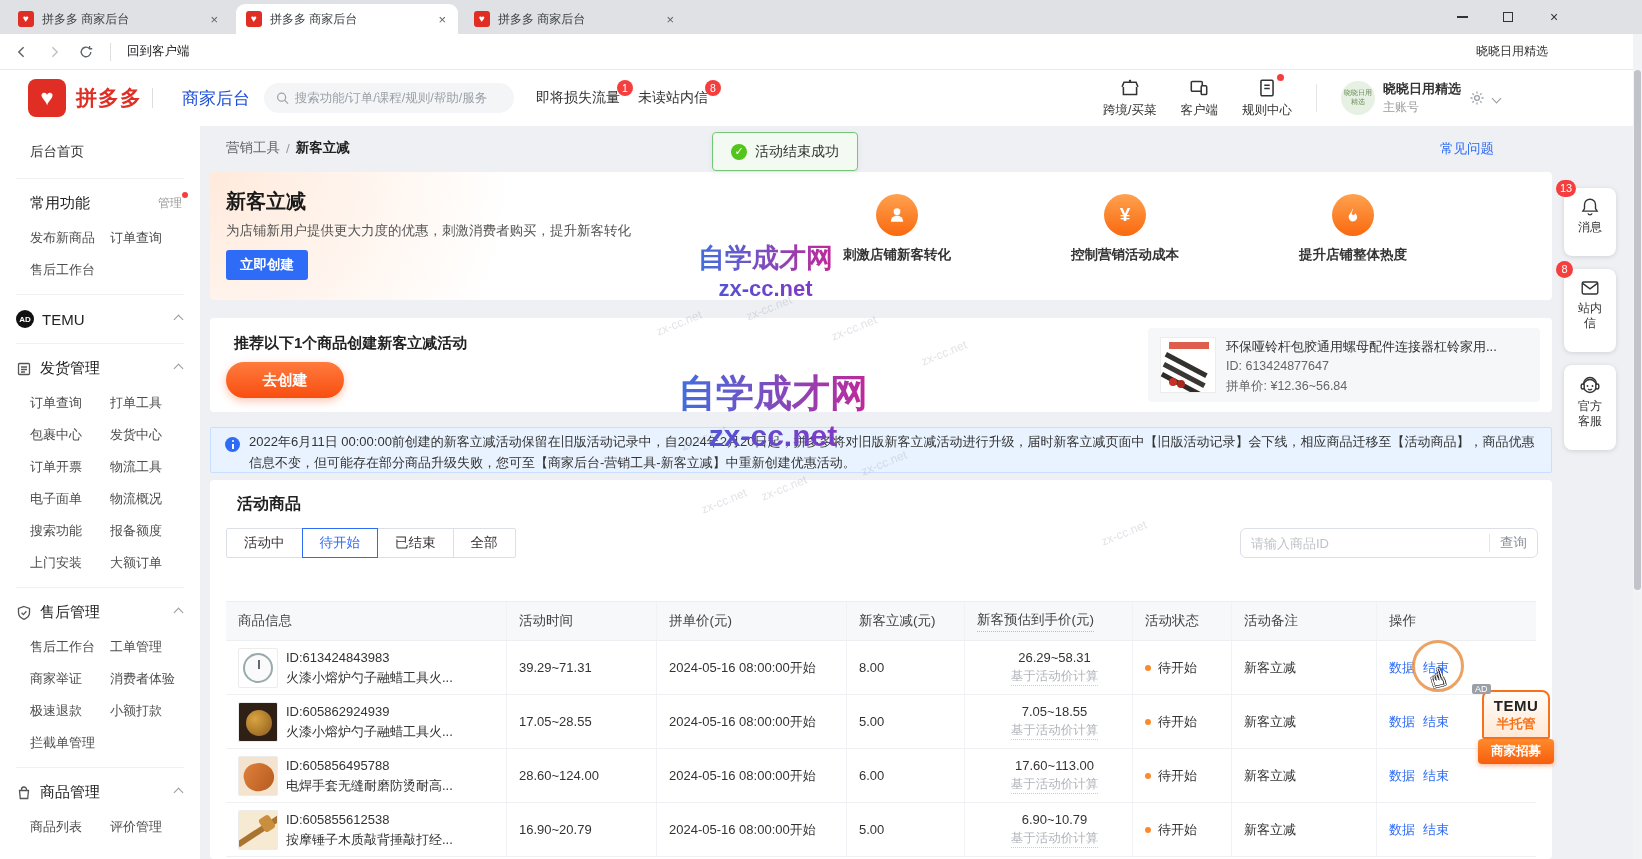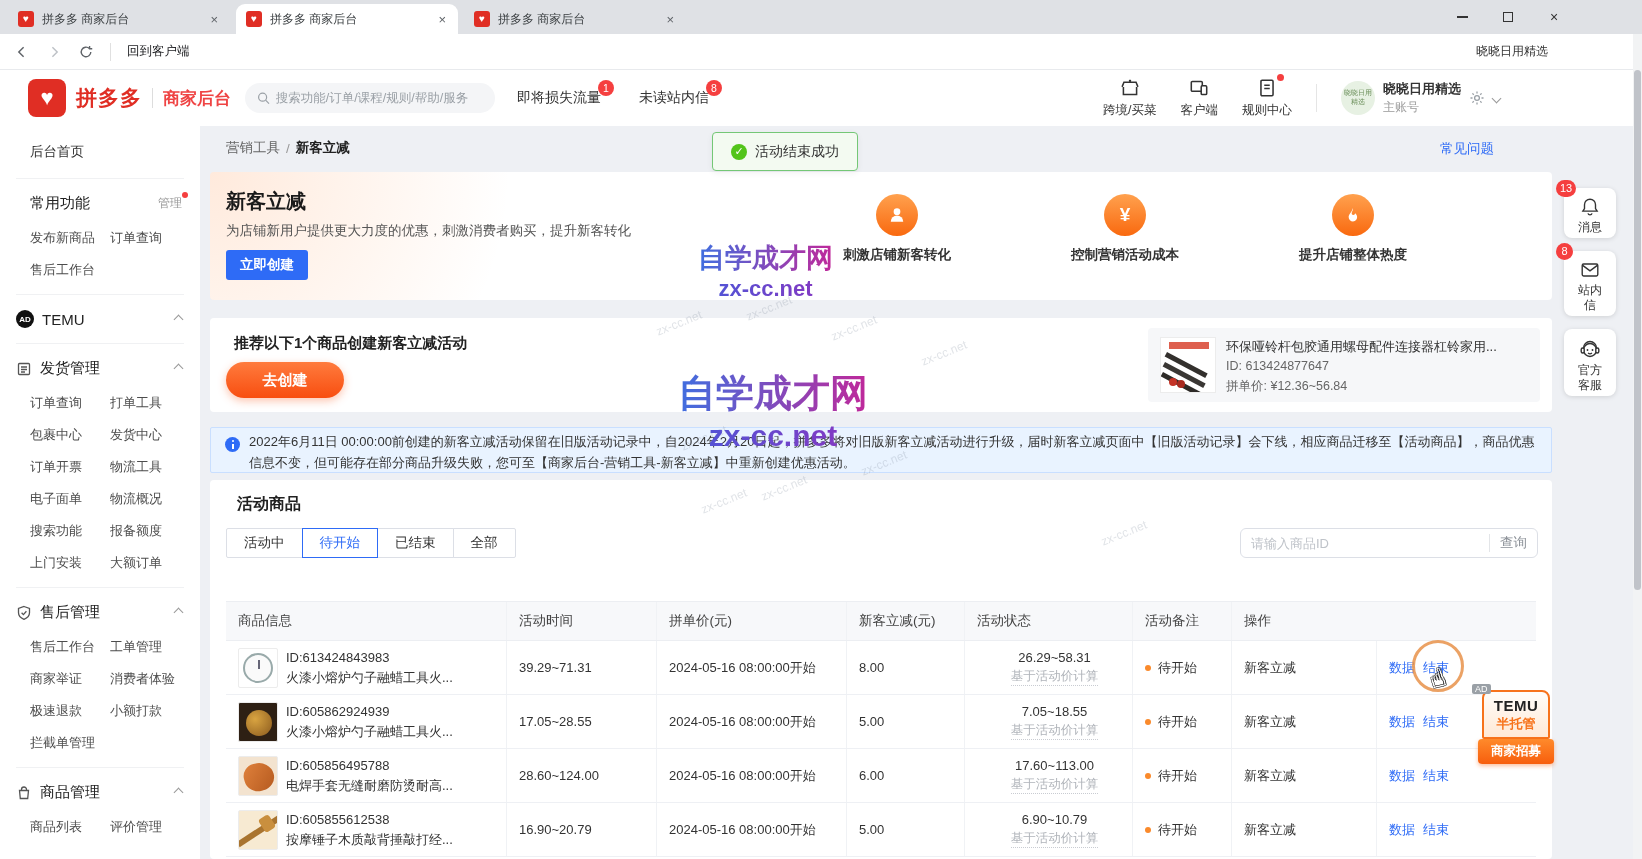--- a/index.html
+++ b/index.html
@@ -30,26 +30,26 @@
   .client-link { font-size:12.5px; color:#202124; }
   .toolbar-right { margin-left:auto; margin-right:80px; font-size:12px; color:#333; }
 
   
   .appheader { position:absolute; left:0; top:70px; right:0; height:56px; background:#fff; display:flex; align-items:center; }
   .brand { display:flex; align-items:center; gap:10px; padding-left:28px; }
   .pdd-logo { width:38px; height:38px; border-radius:8px; background:#e02e24; color:#fff; font-size:22px;
               display:flex; align-items:center; justify-content:center; }
   .brand-name { color:#e02e24; font-size:21px; font-weight:bold; letter-spacing:1px; }
   .brand-sep { width:1px; height:20px; background:#ddd; }
-  .brand-prod { color:#ef4444; font-size:17px; font-weight:bold; }
+  .brand-prod { color:#1d4ed8; font-size:17px; font-weight:normal;margin-left:19px; }
   .hsearch { margin-left:14px; width:250px; height:30px; background:#f4f5f7; border-radius:15px;
              display:flex; align-items:center; gap:6px; padding:0 12px; }
   .hsearch input { border:none; outline:none; background:transparent; font-size:12.5px; color:#333; width:100%; }
   .hsearch input::placeholder { color:#9aa0a6; }
-  .quick { display:flex; gap:38px; margin-left:22px; }
+  .quick { display:flex; gap:18px; margin-left:22px; }
   .quick-item { position:relative; font-size:14px; color:#333; }
   .redbadge { position:absolute; top:-9px; right:-13px; background:#f53f3f; color:#fff; min-width:16px; height:16px;
               border-radius:8px; font-size:10.5px; line-height:16px; text-align:center; padding:0 4px; }
   .hnav { margin-left:auto; display:flex; align-items:center; gap:24px; padding-right:142px; }
   .hnav-item { display:flex; flex-direction:column; align-items:center; gap:3px; font-size:12.5px; color:#333; position:relative; }
   .hnav-item .reddot { position:absolute; top:-3px; right:8px; width:7px; height:7px; border-radius:50%; background:#f53f3f; }
   .hnav-sep { width:1px; height:28px; background:#e5e5e5; }
   .account { display:flex; align-items:center; gap:8px; }
   .avatar { width:34px; height:34px; border-radius:50%; background:#e7f1e3; color:#6b8f5a; font-size:7px;
             display:flex; align-items:center; justify-content:center; text-align:center; line-height:1.25; padding:2px; }
@@ -174,21 +174,21 @@
   .wm1 .wm-name { font-size:27px; }
   .wm1 .wm-url { font-size:22px; }
   .wm2 { left:678px; top:368px; }
   .wm2 .wm-name { font-size:38px; }
   .wm2 .wm-url { font-size:30px; }
   .wmtile { position:absolute; font-size:12px; color:rgba(130,145,160,.25); transform:rotate(-22deg); z-index:19; pointer-events:none; }
 
   
   .floatrail { position:absolute; right:26px; top:188px; width:52px; display:flex; flex-direction:column; gap:13px; z-index:25; }
   .fbtn { position:relative; background:#fff; border-radius:8px; box-shadow:0 1px 5px rgba(0,0,0,.13);
-          display:flex; flex-direction:column; align-items:center; gap:2px; padding:8px 2px 2px; }
+          display:flex; flex-direction:column; align-items:center; gap:2px; padding:8px 2px 20px; }
   .fbtn .flbl { font-size:12px; color:#333; text-align:center; line-height:1.3; width:30px; }
   .fbadge { position:absolute; top:-8px; left:-8px; background:#f53f3f; color:#fff; min-width:17px; height:17px;
             border-radius:9px; font-size:11px; line-height:17px; text-align:center; padding:0 4px; }
   .temu-ad { position:absolute; right:92px; top:690px; width:68px; z-index:25; }
   .temu-tag { position:absolute; top:-6px; left:-10px; background:#9aa0a6; color:#fff; font-size:9px; padding:0 3px; border-radius:2px; }
   .temu-top { background:linear-gradient(180deg,#fffdf9,#ffe9d6); border:2px solid #f7731b; border-radius:8px 8px 2px 2px;
               text-align:center; padding:5px 2px 4px; }
   .temu-brand { font-size:15px; font-weight:bold; color:#222; letter-spacing:0.5px; }
   .temu-mode { font-size:13px; font-weight:bold; color:#f7731b; margin-top:1px; }
   .temu-bottom { margin:0 -4px; background:linear-gradient(180deg,#ff8a2b,#f75e0d); color:#fff; font-size:12.5px; font-weight:bold;
@@ -492,20 +492,23 @@
           <input placeholder="请输入商品ID" style="">
           <span class="search-btn">查询</span>
         </div>
 
         <div class="table">
           <div class="thead">
             <div>商品信息</div>
             <div>活动时间</div>
             <div>拼单价(元)</div>
             <div>新客立减(元)</div>
+            <div>
+                <span class="th-tip">新客预估到手价(元)</span>
+              </div>
             <div>活动状态</div>
             <div>活动备注</div>
             <div>操作</div>
           </div>
           <div>
   <div class="trow">
     <div class="cell-prod">
       <span class="thumb clock"></span>
       <span class="prod-text">
         <div>ID:613424843983</div>

